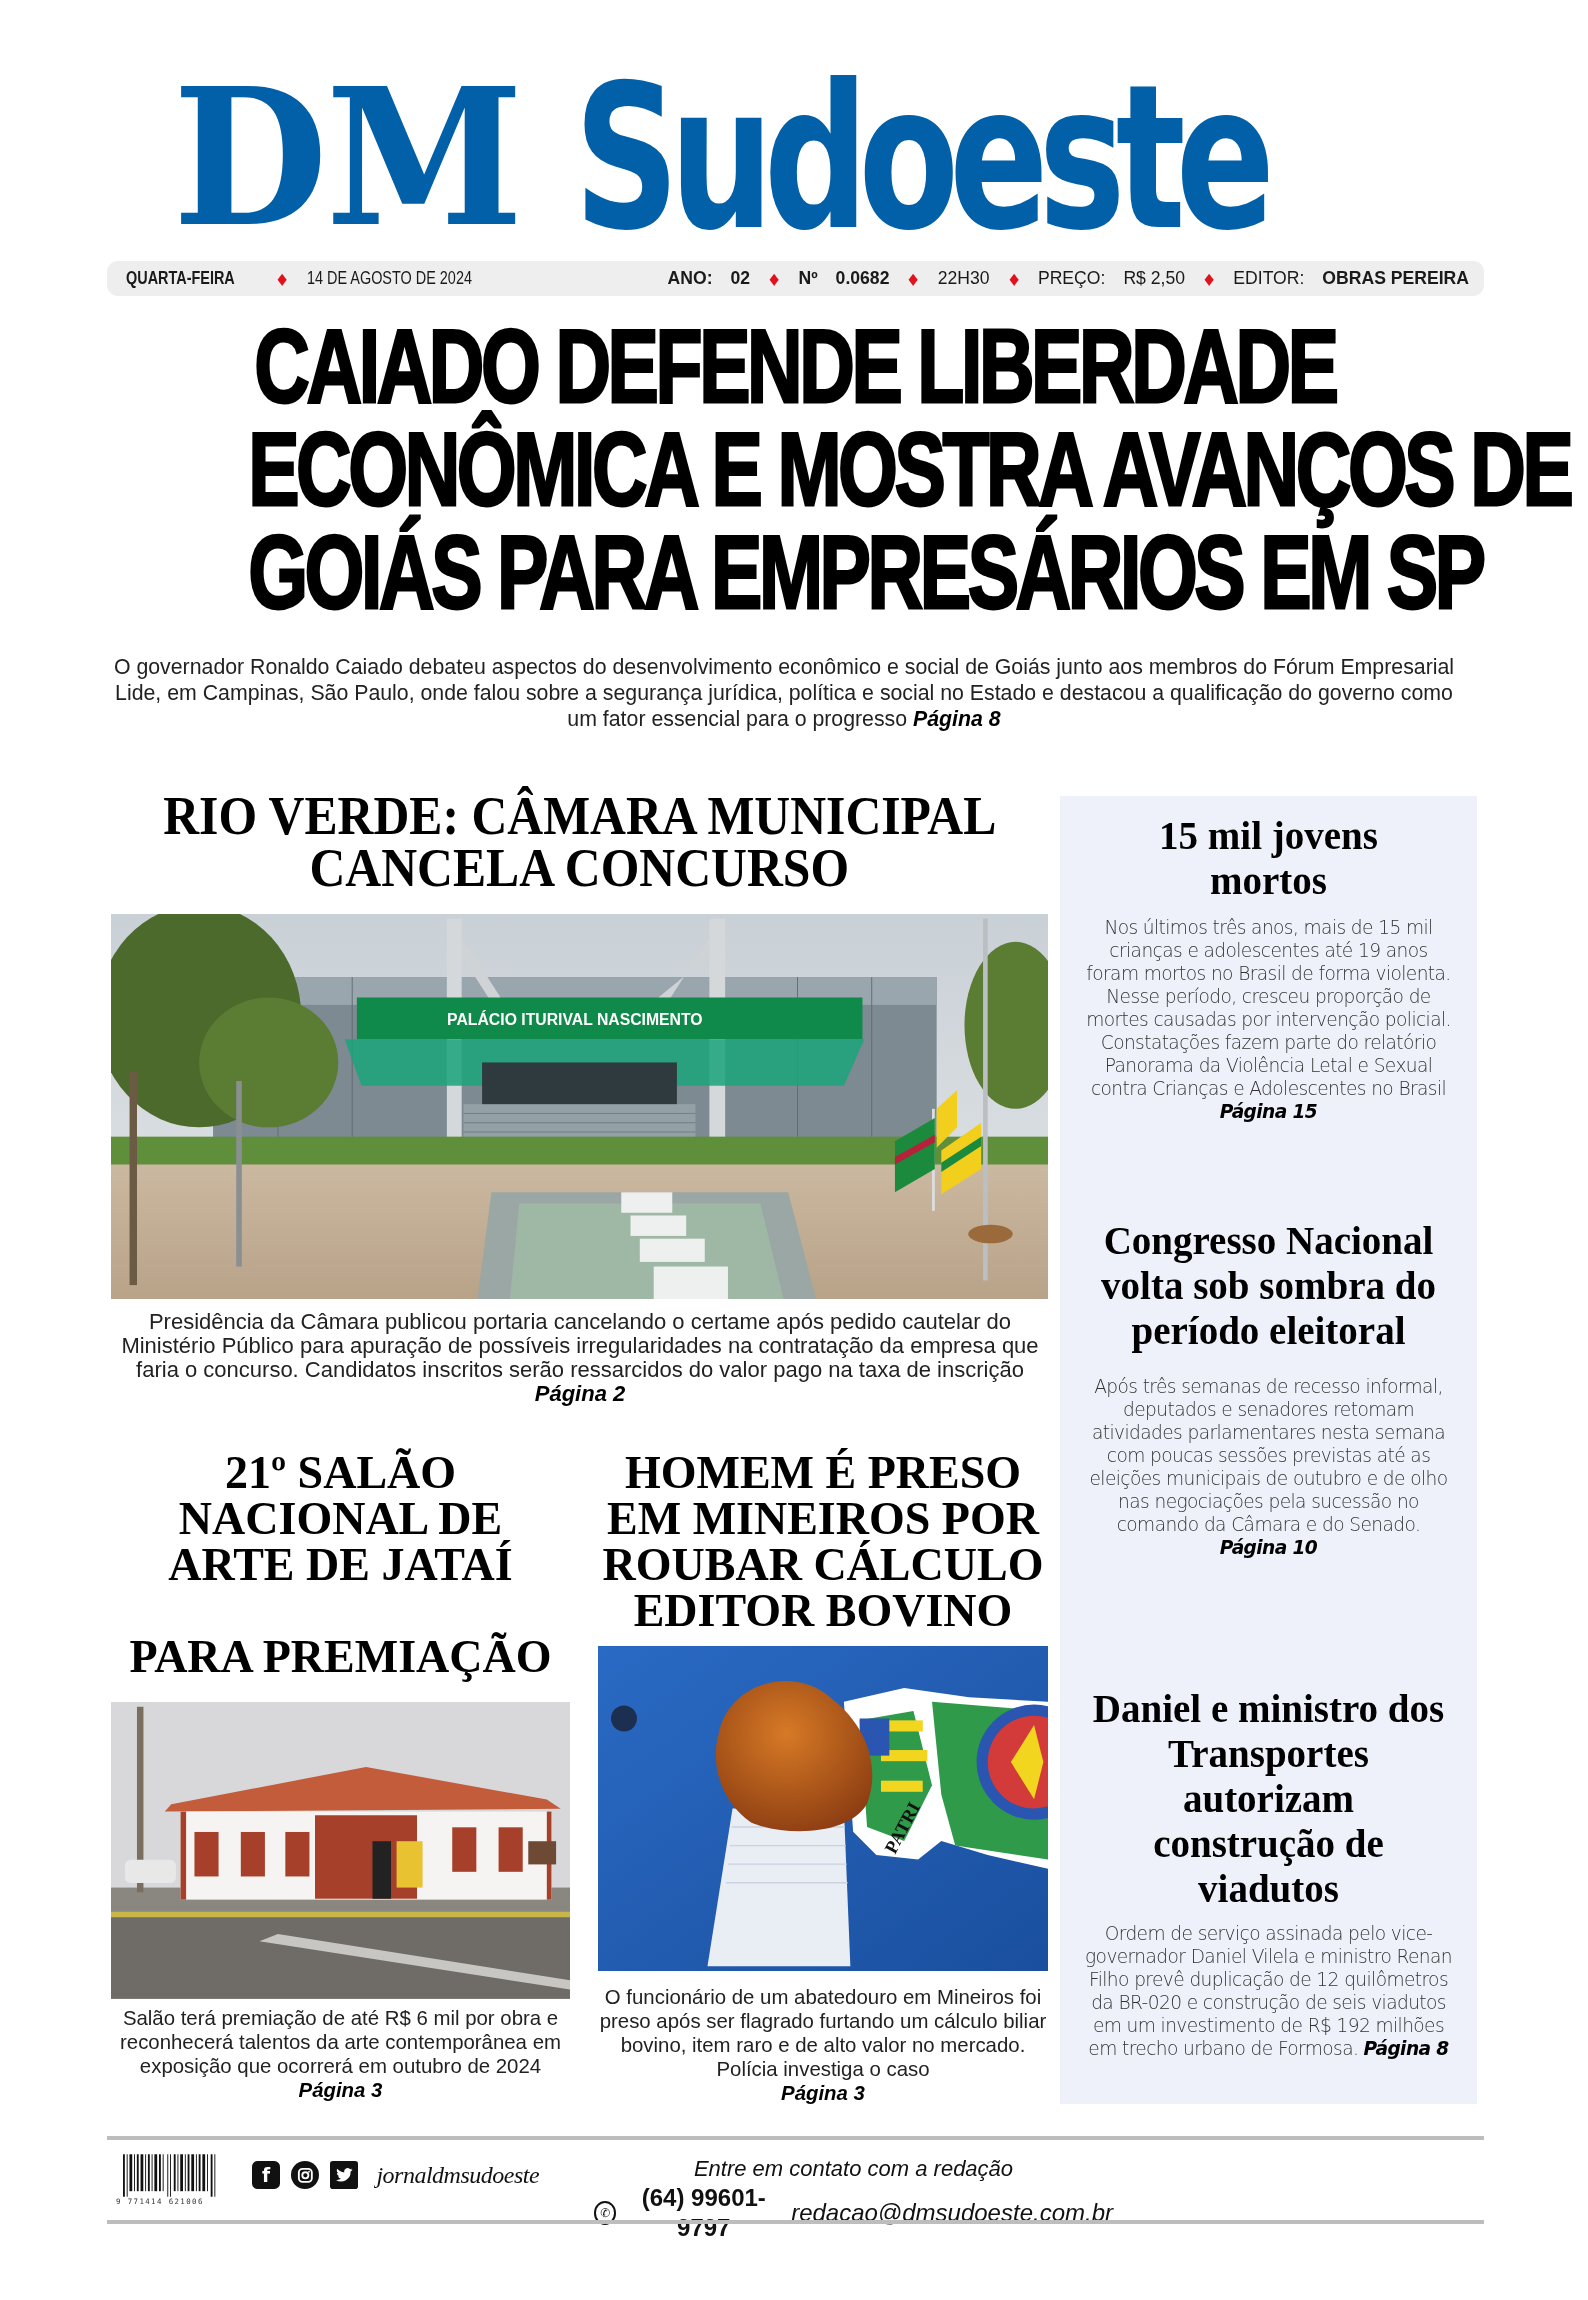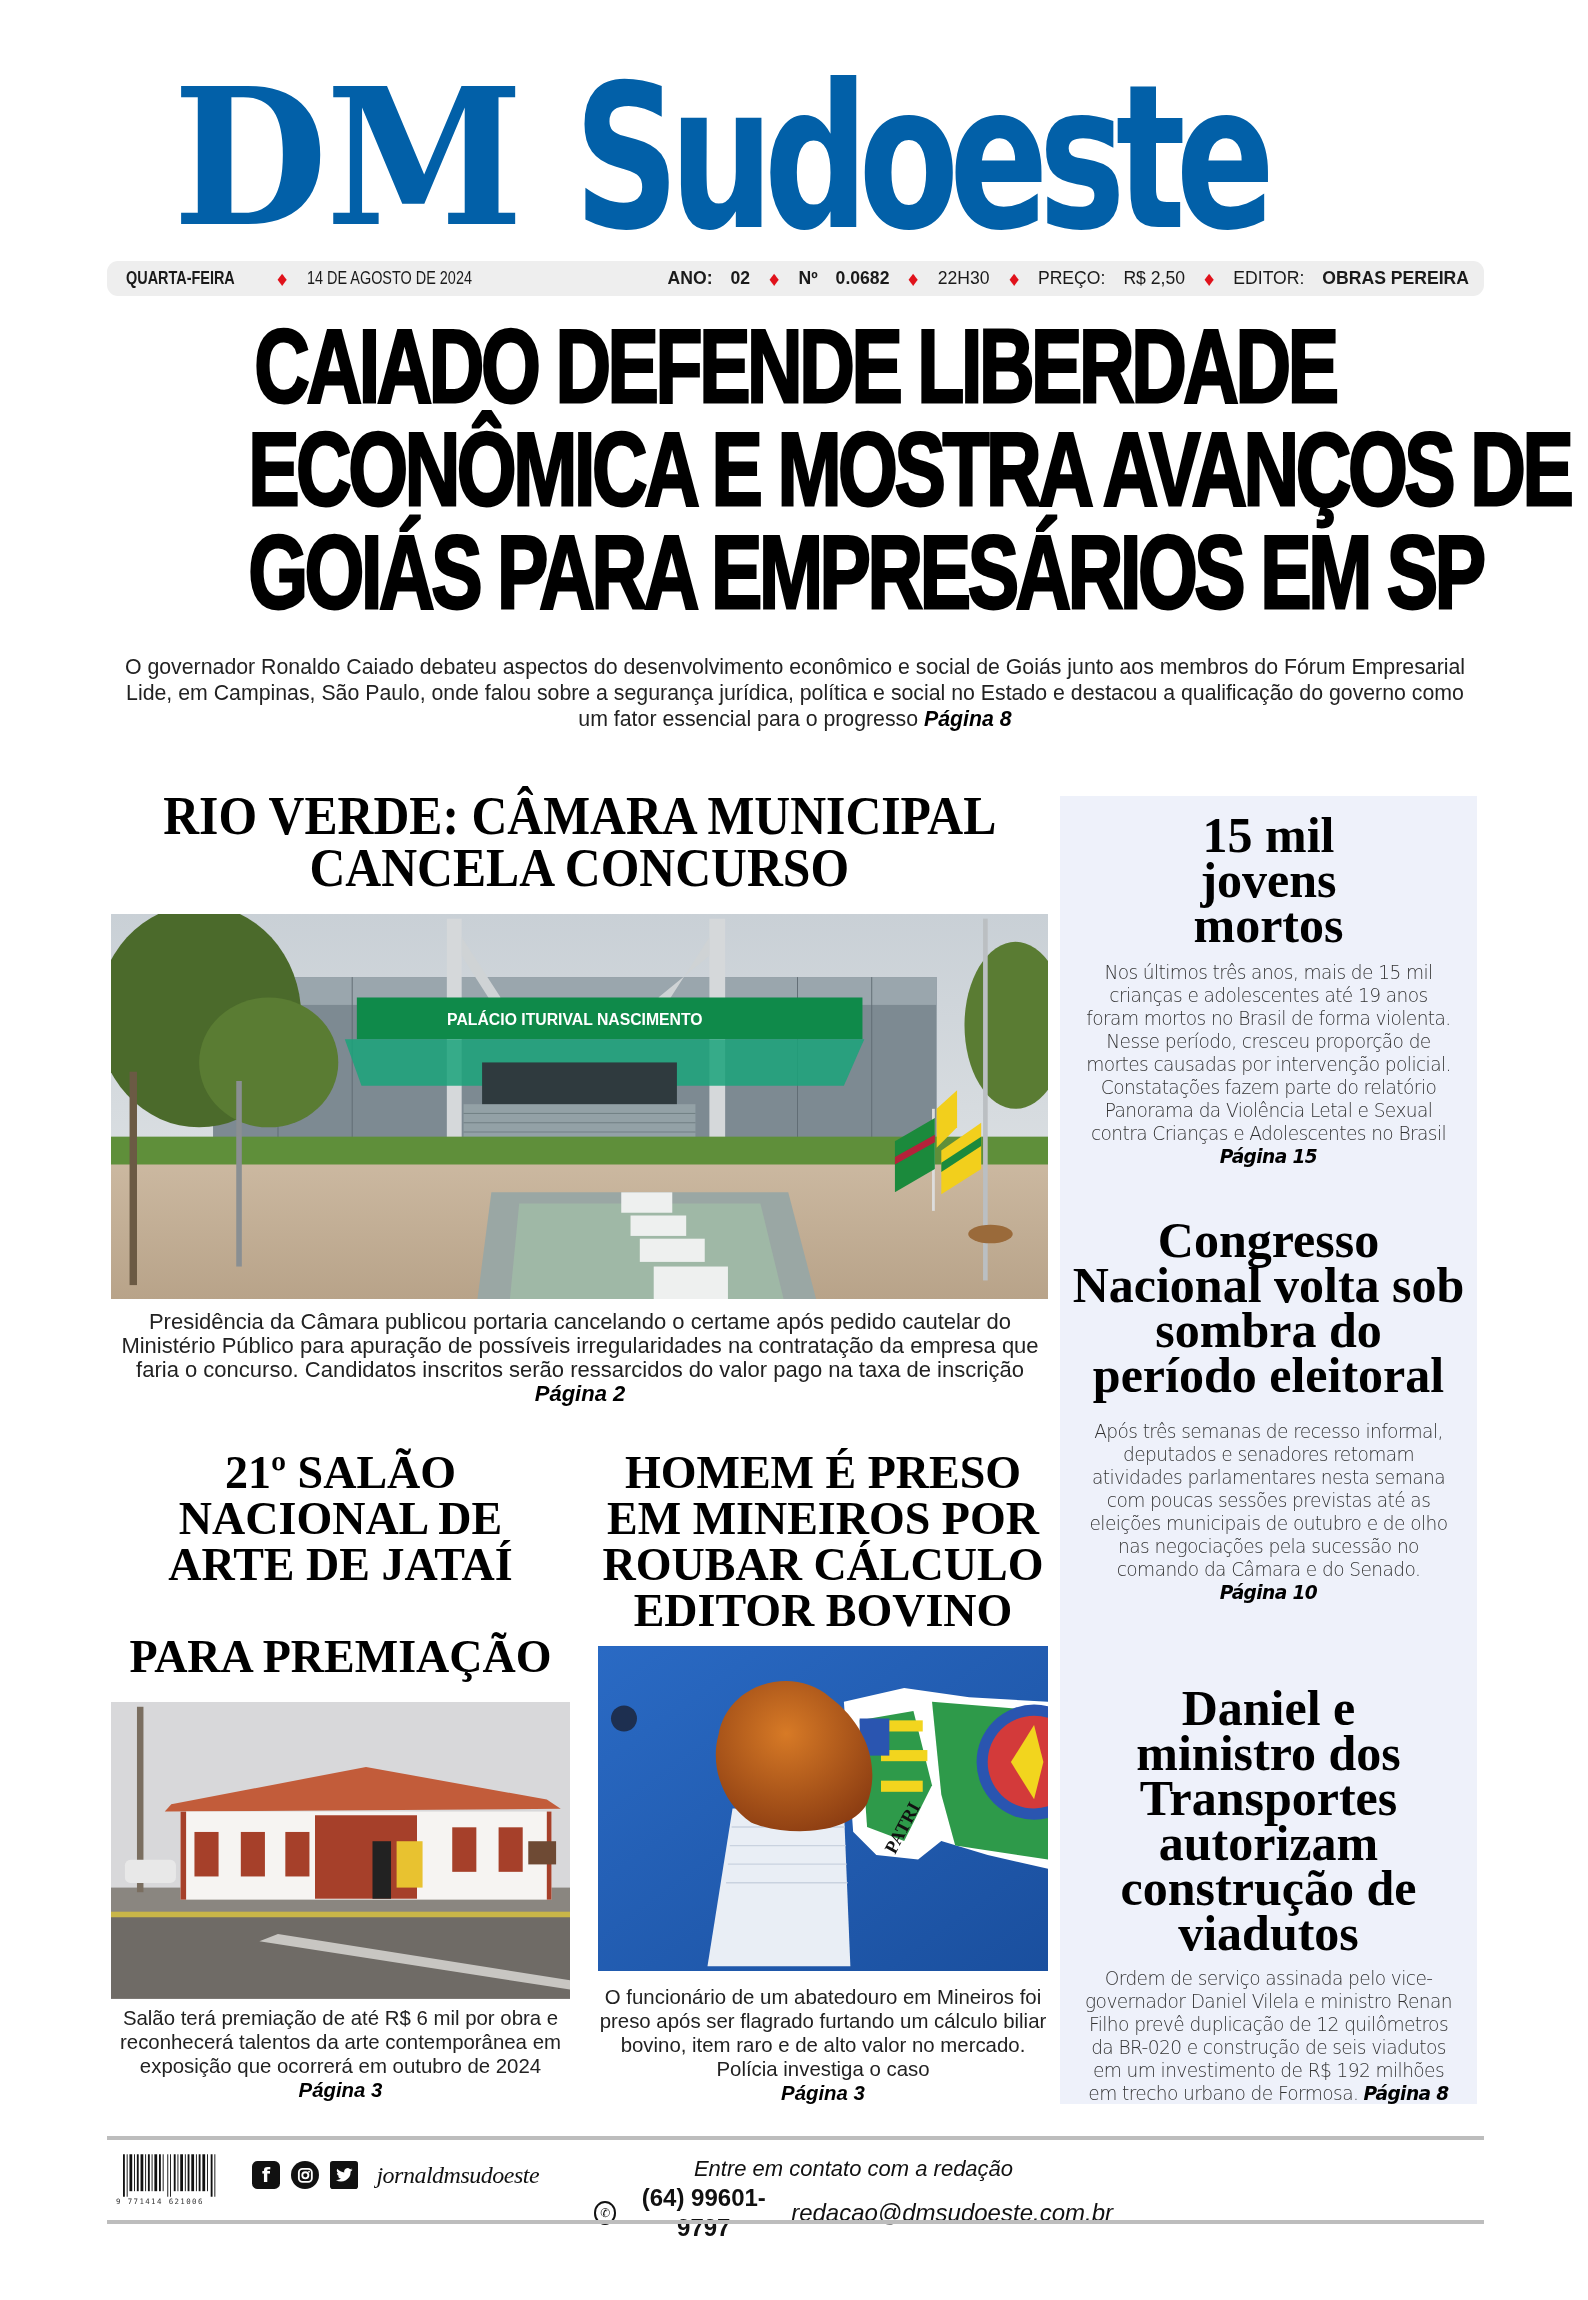--- a/index.html
+++ b/index.html
@@ -48,21 +48,21 @@
     font-family: "Liberation Sans", sans-serif;
     font-weight: 700;
     font-size: 104px;
     line-height: 103px;
     letter-spacing: -4.6px;
     color: #000;
   }
   #main-headline .hl-line { display: block; white-space: nowrap; transform: scaleX(0.74); transform-origin: center; -webkit-text-stroke: 2.8px #000; }
 
   #lead {
-    left: 118px; top: 654px; width: 1354px;
+    left: 107px; top: 654px; width: 1354px;
     text-align: center;
     font-family: "Liberation Sans", sans-serif;
     font-size: 21.3px; line-height: 26px; color: #222;
   }
   .page-ref { font-weight: 700; font-style: italic; color: #000; }
 
   
   #rv-headline {
     left: 111px; top: 790px; width: 937px;
     text-align: center;
@@ -119,21 +119,21 @@
   }
 
   
   #sidebar {
     left: 1060px; top: 796px; width: 417px; height: 1308px;
     background: #EEF1FA;
   }
   .sb-story { position: absolute; left: 0; width: 417px; text-align: center; }
   .sb-title {
     font-family: "Liberation Serif", serif; font-weight: 700;
-    font-size: 50px; line-height: 45px; color: #000;
+    font-size: 39px; line-height: 45px; color: #000;
     padding: 0 11px;
   }
   .sb-body {
     font-family: "DejaVu Sans", sans-serif;
     font-size: 18.6px; line-height: 23px; color: #333;
     padding: 0 16.7px; margin-top: 9.3px;
     font-weight: 300;
     letter-spacing: -0.6px;
   }
 

